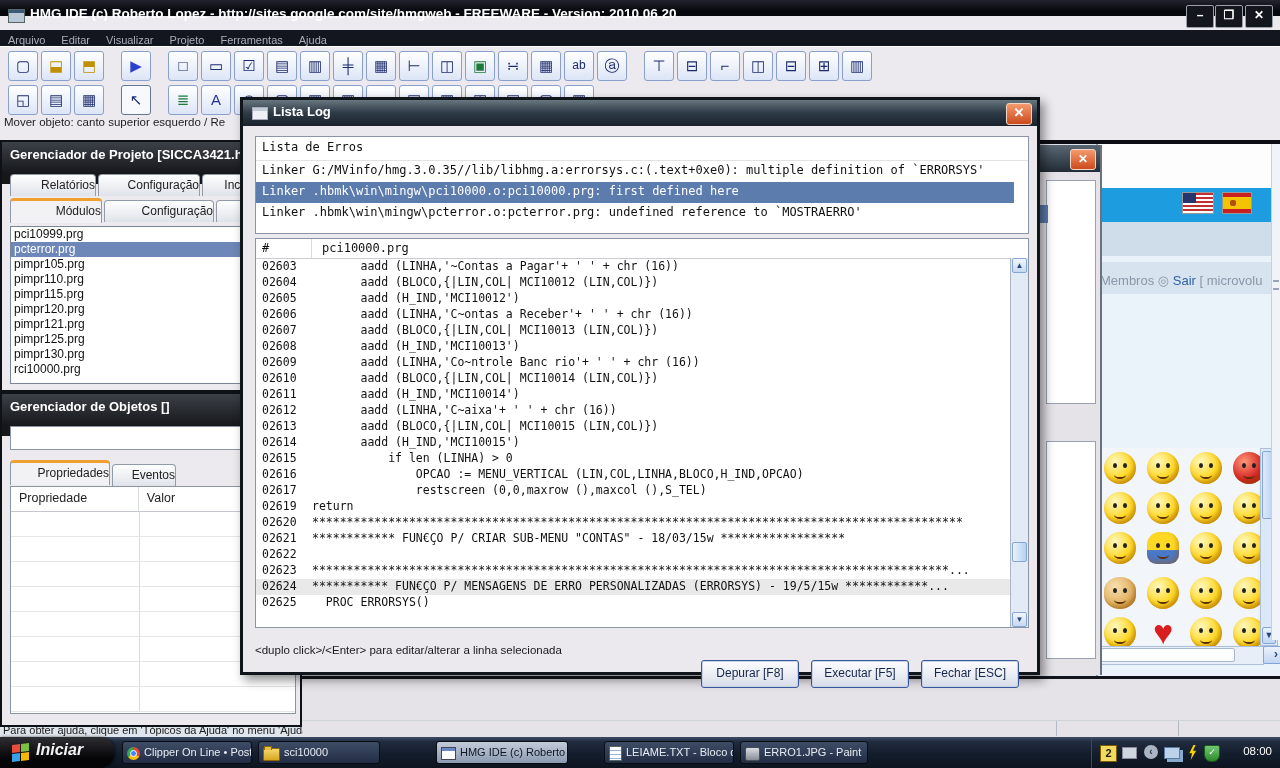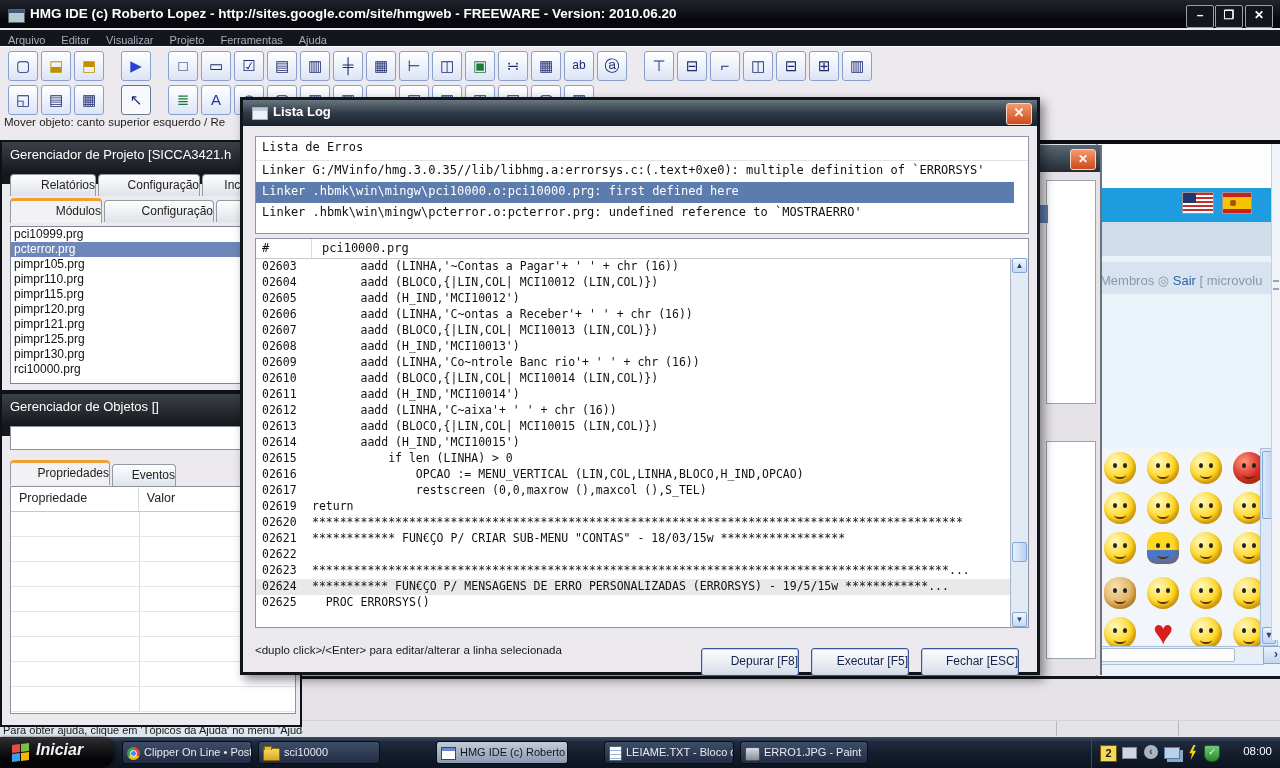--- a/index.html
+++ b/index.html
@@ -45,35 +45,35 @@
   #behind .sel{position:absolute;left:2px;top:60px;width:10px;height:18px;background:#5c7cae}
   
   #bstrip{left:300px;top:676px;width:980px;height:61px;background:#e6e3e8;border-top:3px solid #12161c}
   #bstrip .srow{position:absolute;left:0;bottom:4px;width:980px;height:15px;border-top:1px solid #cfd3da}
   #bstrip .d1{position:absolute;left:756px;bottom:4px;width:1px;height:15px;background:#b4bac4}
   #bstrip .d2{position:absolute;left:878px;bottom:4px;width:1px;height:15px;background:#b4bac4}
   #bstrip .blk{position:absolute;left:0;bottom:0;width:980px;height:3px;background:#14181e}
   #helpline{left:3px;top:724px;width:300px;height:13px;font-size:11px;color:#1a1a1a;white-space:nowrap;overflow:hidden}
   
   #ide{left:0;top:0;width:1280px;height:140px;background:#edeaef;border-bottom:4px solid #0c0e14}
-  #titlebar{position:absolute;left:0;top:0;width:1280px;height:28px;background:linear-gradient(#22242e,#07080d 70%)}
+  #titlebar{position:absolute;left:0;top:0;width:1280px;height:16px;background:linear-gradient(#22242e,#07080d 70%)}
   #titlebar .wicon{position:absolute;left:8px;top:9px;width:15px;height:12px;background:#b8c8d4;border:1px solid #566;box-shadow:inset 0 3px 0 #3a5a78}
   #titlebar .txt{position:absolute;left:30px;top:6px;color:#fff;font-weight:bold;font-size:13.5px;white-space:nowrap}
   .capbtn{position:absolute;top:5px;width:26px;height:21px;border:1px solid #9aa0aa;border-radius:2px;color:#fff;font-size:12px;font-weight:bold;text-align:center;line-height:19px;background:#14161e}
   #menubar{position:absolute;left:0;top:30px;width:1280px;height:16px;background:#14161f}
   .menu-item{display:inline-block;color:#a8adb8;font-size:11px;padding:1px 8px 0 8px}
   #toolbar{position:absolute;left:0;top:46px;width:1280px;height:66px;background:#edeaef;border-top:1px solid #fff}
   .tbtn{position:absolute;width:30px;height:30px;border:1px solid #8aa0cc;border-radius:3px;
         background:linear-gradient(#ffffff,#dce5f6);box-sizing:border-box;
         text-align:center;font-size:15px;line-height:27px;color:#1c2a6e;overflow:hidden}
   .tbtn.active{background:#f7f9fd;border-color:#66788f}
   #statusline{position:absolute;left:4px;top:116px;font-size:11.5px;color:#1c1c1c;white-space:nowrap}
   
   .panel{background:#eceaef;border:2px solid #0e1116;box-sizing:border-box}
-  .ptitle{height:42px;background:linear-gradient(#3c4148,#15171b 75%);color:#fff;font-weight:normal;font-size:13px;line-height:25px;padding-left:8px;white-space:nowrap;overflow:hidden}
+  .ptitle{height:42px;background:linear-gradient(#3c4148,#15171b 75%);color:#fff;font-weight:bold;font-size:13px;line-height:25px;padding-left:8px;white-space:nowrap;overflow:hidden}
   #projpanel{left:0;top:140px;width:302px;height:252px;overflow:hidden}
   #objpanel{left:0;top:392px;width:302px;height:335px;overflow:hidden}
   .tab{position:absolute;height:22px;background:linear-gradient(#fefefe,#dfe3ea);border:1px solid #919ba8;border-bottom:none;border-radius:4px 4px 0 0;font-size:12px;text-align:right;line-height:21px;color:#222;box-sizing:border-box}
   .tab.active{background:#f2f1f4;border-top:3px solid #f0a030;height:25px;z-index:2}
   .listbox{position:absolute;left:8px;top:84px;width:284px;height:156px;background:#fff;border:1px solid #7a8696;overflow:hidden}
   .mod-item{height:15px;font-size:12px;padding:0 3px;color:#111;white-space:nowrap}
   .mod-item.sel{background:#6d87b8;color:#fff}
   #objpanel .objinput{position:absolute;left:8px;top:32px;width:284px;height:24px;background:#fff;border:1px solid #8a94a2;box-sizing:border-box}
   .proptable{position:absolute;left:8px;top:92px;width:284px;height:226px;background:#fff;border:1px solid #8a94a2}
   .proptable .hdr{height:24px;border-bottom:1px solid #c4c8ce;font-size:12.5px;color:#222;display:flex}
@@ -95,21 +95,21 @@
   #codehdr{height:19px;border-bottom:1px solid #c8ccd2;font-family:"DejaVu Sans Mono",monospace;font-size:12px;color:#111;display:flex}
   #codehdr .n{width:56px;border-right:1px solid #d8dbe0;padding:2px 0 0 6px;box-sizing:border-box}
   #codehdr .f{padding:2px 0 0 10px}
   .crow{height:16px;font-family:"DejaVu Sans Mono",monospace;font-size:11.5px;color:#111;white-space:pre;overflow:hidden;display:flex}
   .crow .n{width:56px;padding-left:6px;box-sizing:border-box;flex:none}
   .crow.hl{background:#e9e9ea}
   #codesb{position:absolute;right:0;top:19px;width:17px;height:369px;background:#e2eaf6;border-left:1px solid #aab6c6}
   .sbbtn{position:absolute;left:1px;width:15px;height:15px;background:linear-gradient(#f2f7fe,#c6d8f2);border:1px solid #84a6d4;border-radius:2px;font-size:8px;color:#29457c;text-align:center;line-height:14px;box-sizing:border-box}
   #codesb .thumb{position:absolute;left:1px;top:284px;width:15px;height:20px;background:linear-gradient(90deg,#e8f1fc,#b8d0f0);border:1px solid #84a6d4;border-radius:2px;box-sizing:border-box}
   #dlg-hint{position:absolute;left:12px;top:544px;font-size:11.5px;color:#1a1a1a}
-  .dlgbtn{position:absolute;top:548px;width:96px;height:26px;background:linear-gradient(#fdfdfe,#e9ecf3 55%,#d6dbe7);border:1px solid #37589c;border-radius:3px;font-size:12px;color:#15254a;text-align:right;line-height:24px;box-shadow:0 0 0 1px #c8d2e4 inset}
+  .dlgbtn{position:absolute;top:560px;width:96px;height:26px;background:linear-gradient(#fdfdfe,#e9ecf3 55%,#d6dbe7);border:1px solid #37589c;border-radius:3px;font-size:12px;color:#15254a;text-align:center;line-height:24px;box-shadow:0 0 0 1px #c8d2e4 inset}
   
   #taskbar{left:0;top:737px;width:1280px;height:31px;background:linear-gradient(#3e4e66 0,#202b3e 15%,#141d2c 55%,#0d1420 100%);z-index:60}
   #startbtn{position:absolute;left:0;top:0;width:114px;height:31px;background:linear-gradient(#2e2e33,#050507 70%);border-radius:0 14px 14px 0;box-shadow:1px 0 3px rgba(0,0,0,.6)}
   #startbtn .logo{position:absolute;left:12px;top:7px;width:17px;height:17px;display:grid;grid-template-columns:8px 8px;grid-template-rows:8px 8px;gap:1px;transform:skewY(-6deg)}
   #startbtn .logo i{display:block}
   #startbtn .txt{position:absolute;left:36px;top:4px;color:#f2f2f2;font-weight:bold;font-style:italic;font-size:16px}
   .task{position:absolute;top:4px;height:23px;background:linear-gradient(#3e4c66,#222d44);border:1px solid #090d14;border-radius:3px;color:#e6ebf2;font-size:11px;line-height:21px;white-space:nowrap;overflow:hidden;padding-left:4px;box-sizing:border-box}
   .task.active{background:linear-gradient(#c2cbd9,#8c9ab0);color:#0e1622}
   .task .lbl{display:inline-block;vertical-align:top;margin-left:4px}
   .tico{display:inline-block;vertical-align:middle;position:relative}

